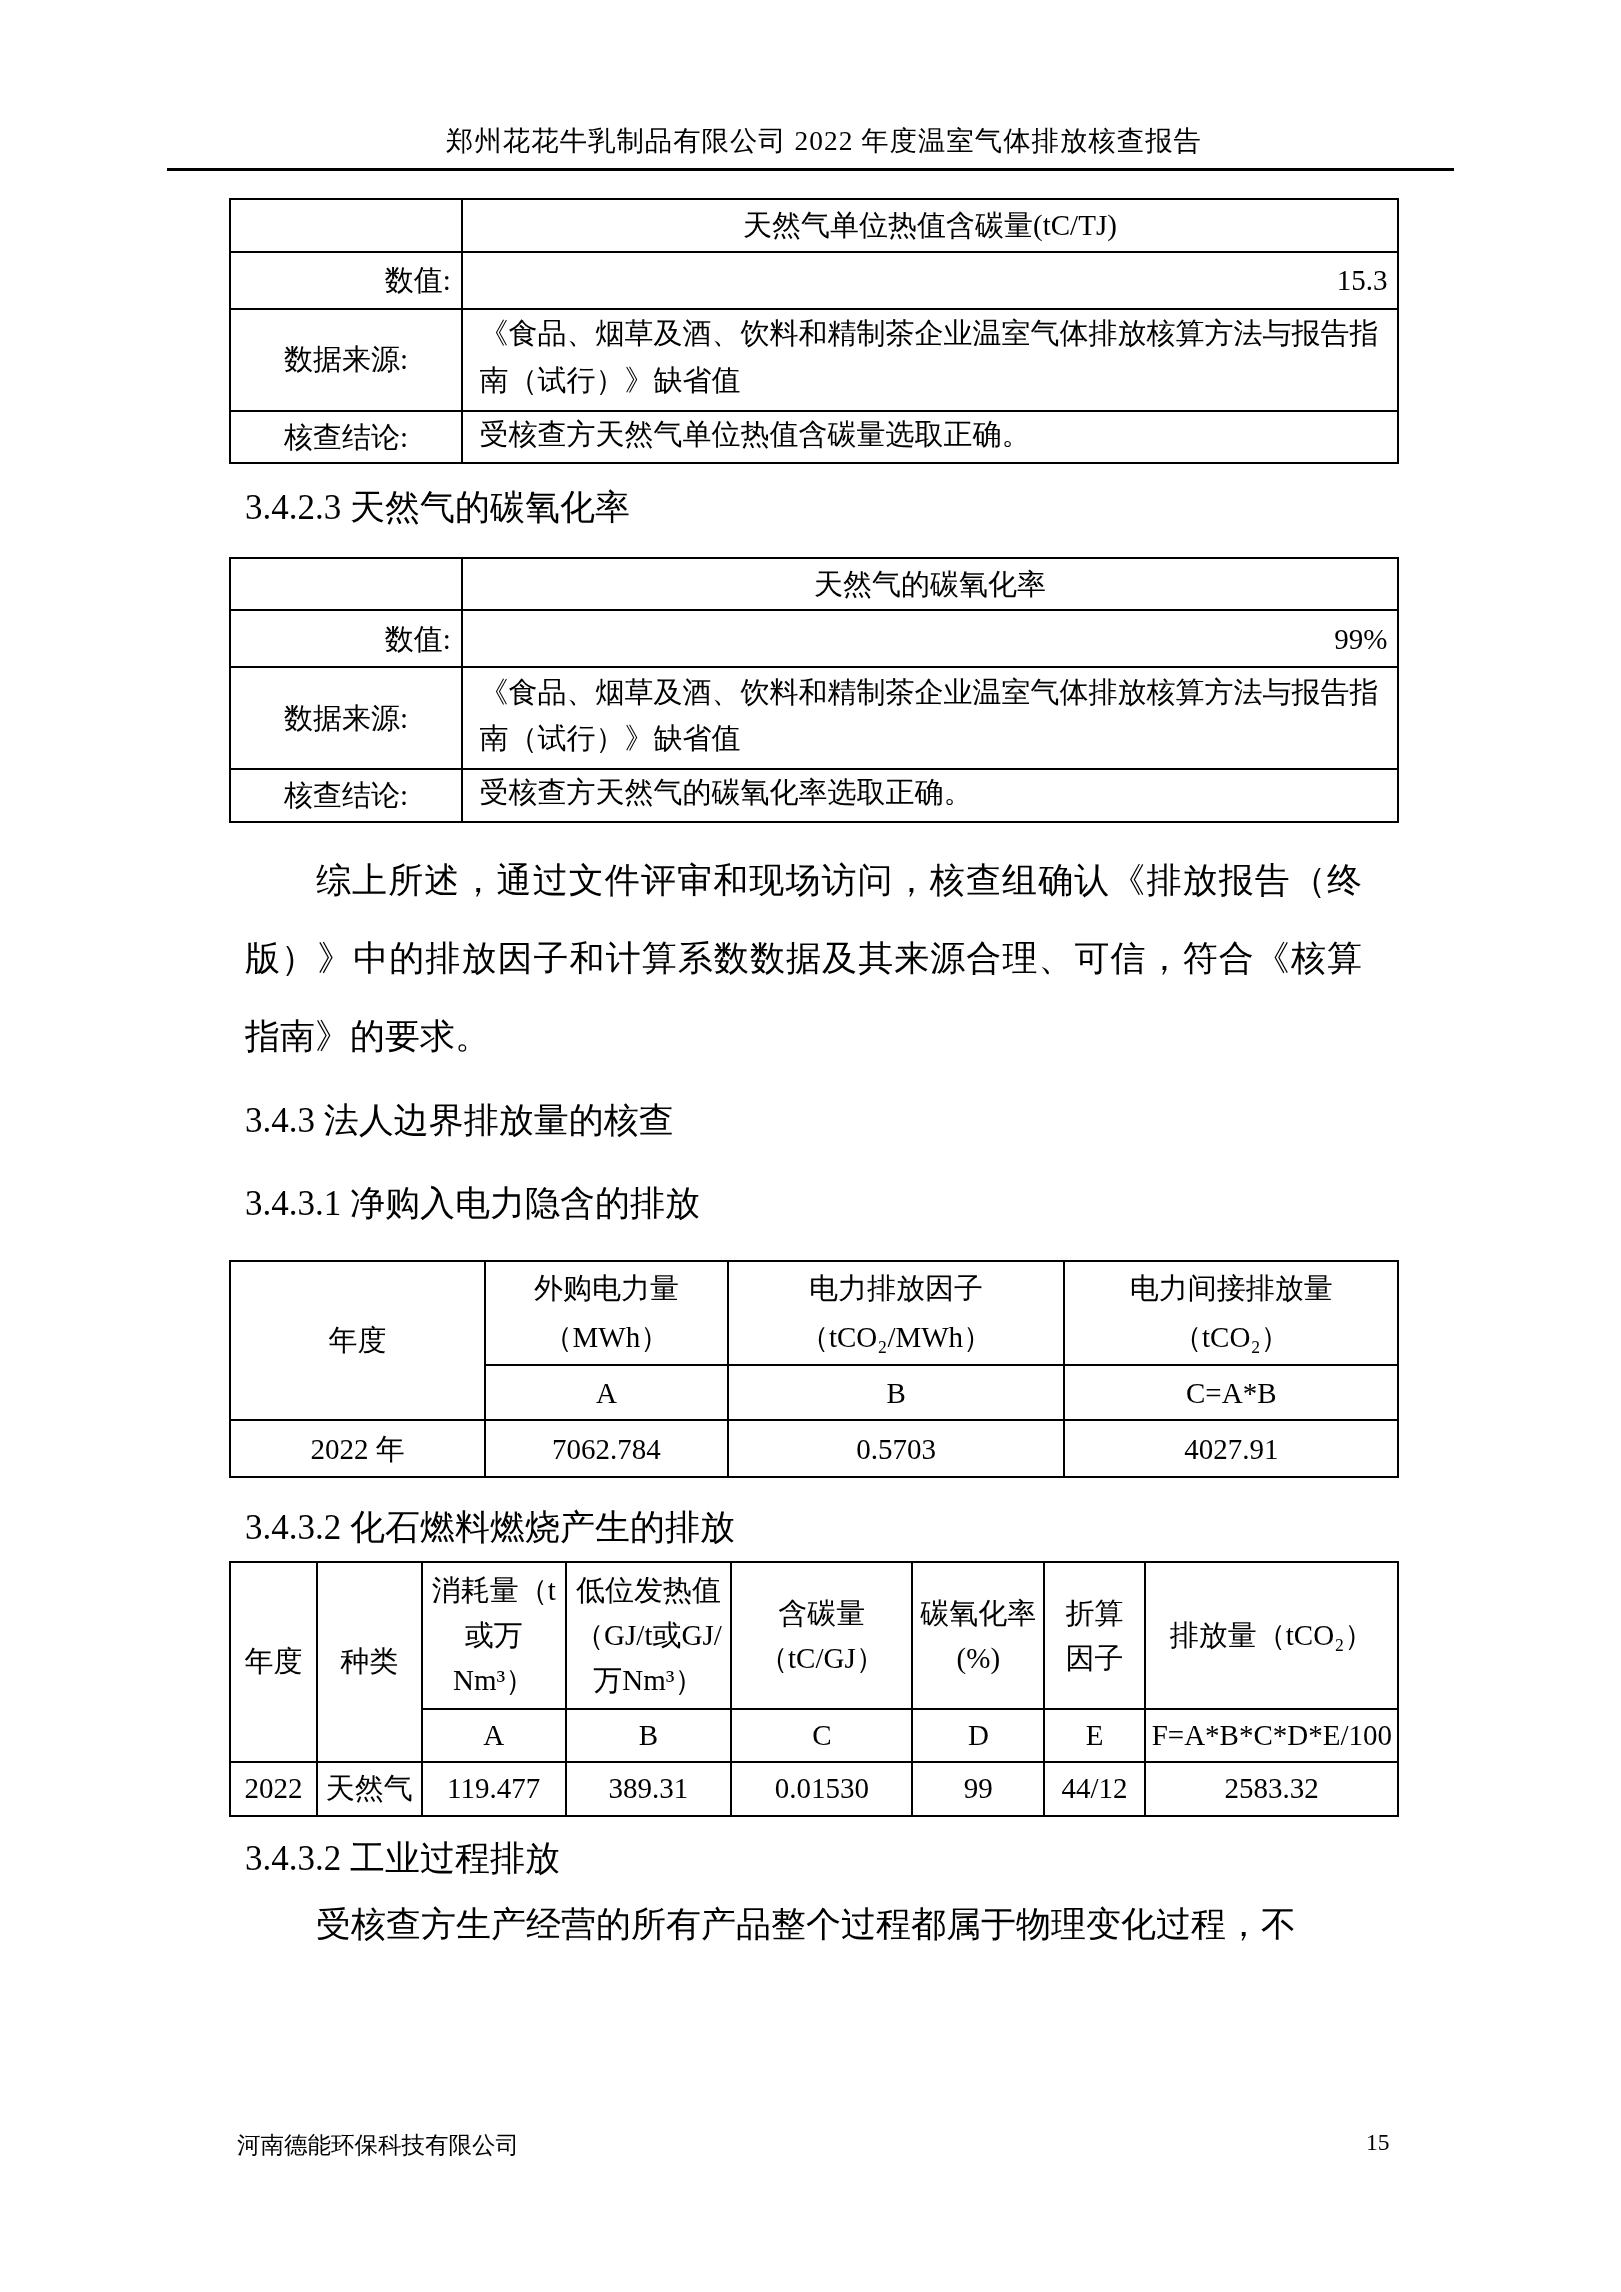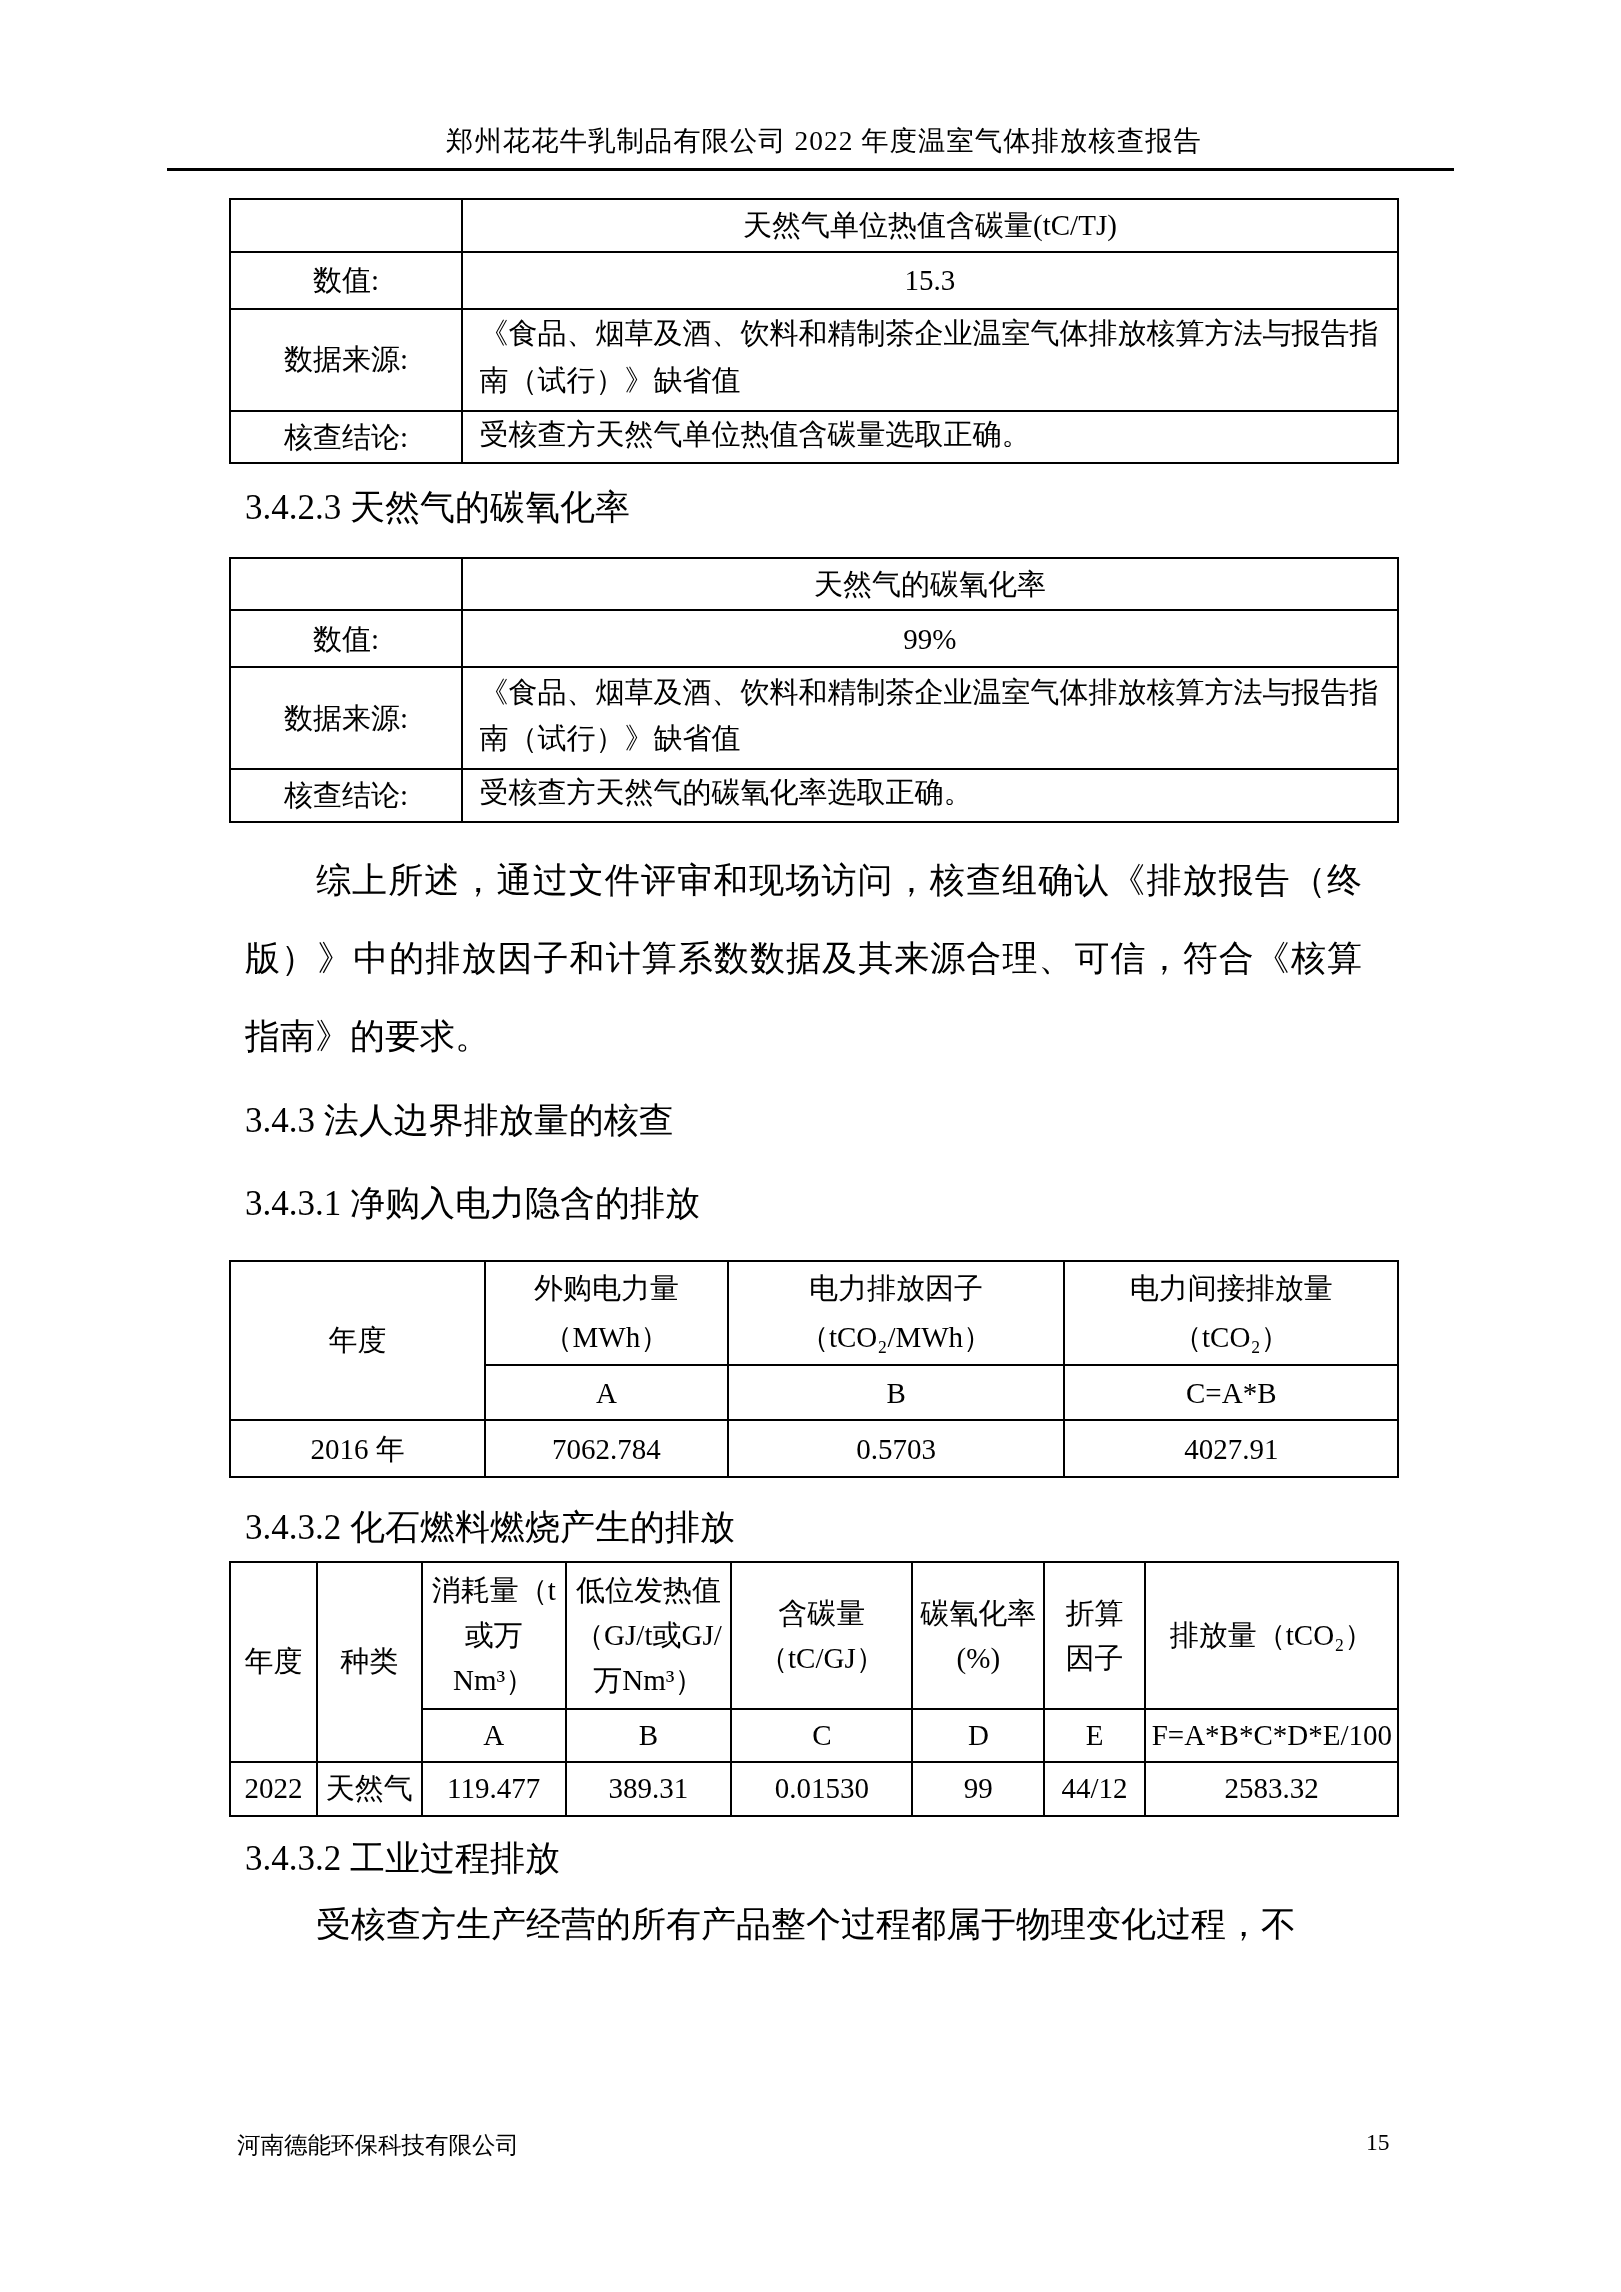--- a/index.html
+++ b/index.html
@@ -19,21 +19,21 @@
 
   
   table { border-collapse:collapse; table-layout:fixed; width:1170px; margin-left:-15.7px; }
   .doc-table { border:2.9px solid #000; font-size:29px; }
   .doc-table td { border:2px solid #000; text-align:center; vertical-align:middle; padding:2px 9.8px; line-height:1.6; }
   .doc-table td.ta-l { text-align:left; padding-left:17px;font-family:Liberation Mono, monospace; }
 
   
   .param-table { margin-top:27.4px; }
   .param-table tr.r-hdr td { height:49px; }
-  .param-table tr.r-val td { height:57px; }
+  .param-table tr.r-val td { height:57px;text-align:right; }
   .param-table tr.r-src td { height:102px; }
   .param-table tr.r-con td { height:47px;margin-left:8px; }
 
   
   .elec-table tr.r1 td { height:104px; line-height:1.7; }
   .elec-table tr.r2 td { height:55px; }
   .elec-table tr.r3 td { height:57px; }
 
   
   .fossil-table td { padding:2px 5.9px; }
@@ -143,21 +143,21 @@
       <td>外购电力量（MWh）</td>
       <td>电力排放因子（tCO₂/MWh）</td>
       <td>电力间接排放量（tCO₂）</td>
     </tr>
     <tr class="r2">
       <td>A</td>
       <td>B</td>
       <td>C=A*B</td>
     </tr>
     <tr class="r3">
-      <td>2016 年</td>
+      <td>2022 年</td>
       <td>7062.784</td>
       <td>0.5703</td>
       <td>4027.91</td>
     </tr>
   </tbody>
     </table>
 
   <div class="heading h-3432a">3.4.3.2 化石燃料燃烧产生的排放</div>
 
   <table class="doc-table fossil-table table-after-h3432">

